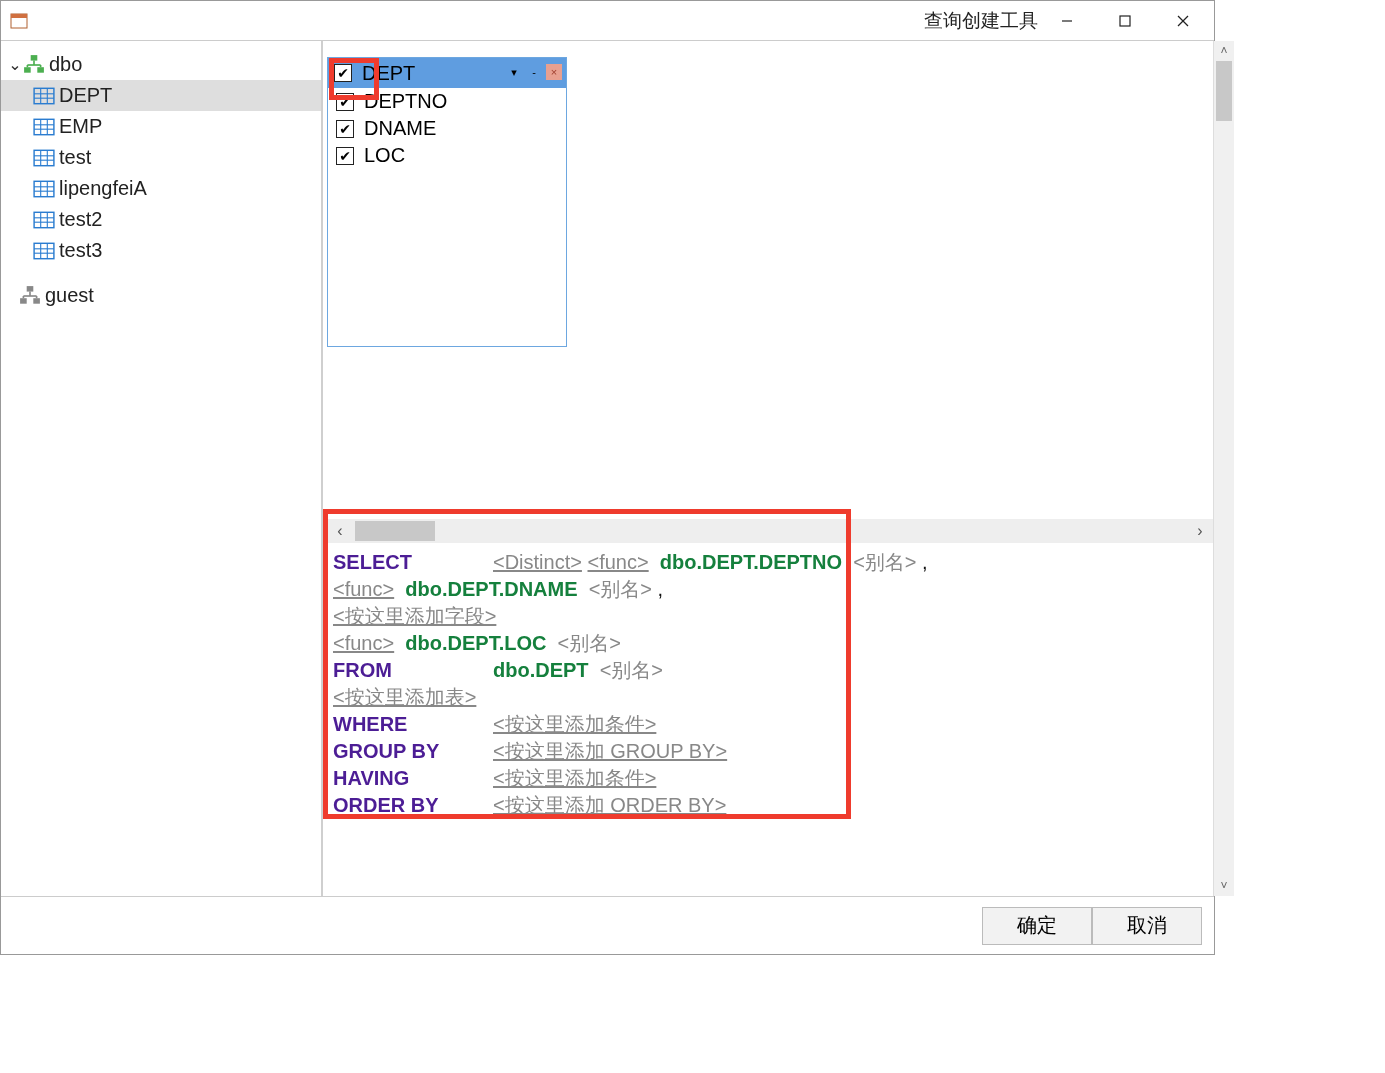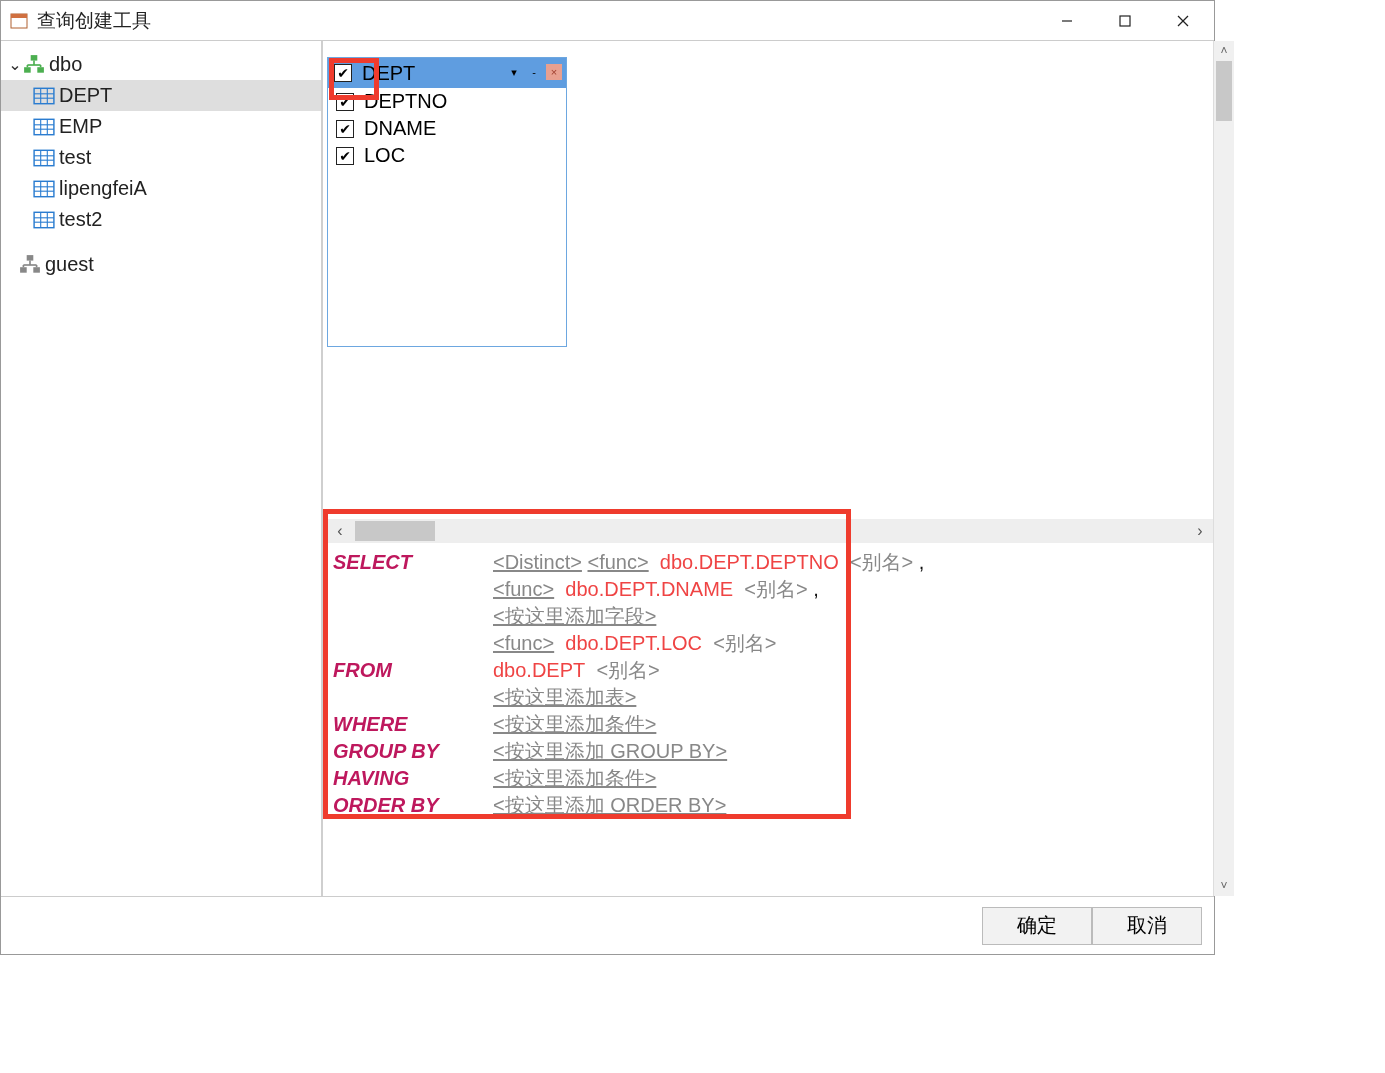--- a/index.html
+++ b/index.html
@@ -23,20 +23,21 @@
   display: flex;
   flex-direction: column;
 }
 .titlebar {
   height: 40px;
   display: flex;
   align-items: center;
   padding: 0 2px 0 8px;
   border-bottom: 1px solid #ccc;
   background: #fff;
+  text-align: right;
 }
 .titlebar .app-icon {
   width: 20px; height: 20px;
   margin-right: 8px;
   display: inline-flex; align-items: center; justify-content: center;
 }
 .titlebar .title { flex: 1; font-size: 19px; color: #222; }
 .titlebar .win-controls { display: flex; }
 .titlebar .win-btn {
   width: 58px; height: 38px;
@@ -159,26 +160,26 @@
 
 .sql-pane {
   position: absolute;
   left: 4px; right: 0;
   top: 502px;
   padding: 6px 8px 6px 6px;
   font-size: 20px;
   line-height: 1.35;
 }
 .sql-row { display: flex; }
-.kw { color: #be185d; font-weight: bold; width: 160px; flex-shrink: 0; font-style: italic; }
+.kw { color: #4c1d95; font-weight: bold; width: 160px; flex-shrink: 0; }
 .ph { color: #888; text-decoration: underline; }
-.fld { color: #ef4444; }
+.fld { color: #15803d; font-weight: bold; }
 .alias { color: #888; }
 .comma { color: #111; }
-.sql-sub { margin-left: 160px; }
+.sql-sub { }
 
 .highlight-red-2 {
   position: absolute;
   left: 0px; top: 468px;
   width: 528px; height: 310px;
   border: 5px solid #ef3b2d;
   pointer-events: none;
 }
 
 .footer {
@@ -299,20 +300,32 @@
               <svg viewBox="0 0 20 20">
                 <rect x="1" y="3" width="18" height="14" fill="none" stroke="#2a7cd0" stroke-width="1.3"></rect>
                 <line x1="1" y1="8" x2="19" y2="8" stroke="#2a7cd0"></line>
                 <line x1="1" y1="12" x2="19" y2="12" stroke="#2a7cd0"></line>
                 <line x1="7" y1="3" x2="7" y2="17" stroke="#2a7cd0"></line>
                 <line x1="13" y1="3" x2="13" y2="17" stroke="#2a7cd0"></line>
               </svg>
             </span>
           <span>test2</span>
         </div>
+        <div class="tree-item">
+          <span class="tree-icon">
+              <svg viewBox="0 0 20 20">
+                <rect x="1" y="3" width="18" height="14" fill="none" stroke="#2a7cd0" stroke-width="1.3"></rect>
+                <line x1="1" y1="8" x2="19" y2="8" stroke="#2a7cd0"></line>
+                <line x1="1" y1="12" x2="19" y2="12" stroke="#2a7cd0"></line>
+                <line x1="7" y1="3" x2="7" y2="17" stroke="#2a7cd0"></line>
+                <line x1="13" y1="3" x2="13" y2="17" stroke="#2a7cd0"></line>
+              </svg>
+            </span>
+          <span>test3</span>
+        </div>
       </div>
       <div class="tree-item guest">
         <span class="tree-icon">
           <svg viewBox="0 0 20 20">
               <rect x="7" y="1" width="6" height="5" fill="#888"></rect>
               <rect x="1" y="12" width="6" height="5" fill="#888"></rect>
               <rect x="13" y="12" width="6" height="5" fill="#888"></rect>
               <line x1="10" y1="6" x2="10" y2="10" stroke="#888" stroke-width="1.5"></line>
               <line x1="4" y1="12" x2="4" y2="10" stroke="#888" stroke-width="1.5"></line>
               <line x1="16" y1="12" x2="16" y2="10" stroke="#888" stroke-width="1.5"></line>

